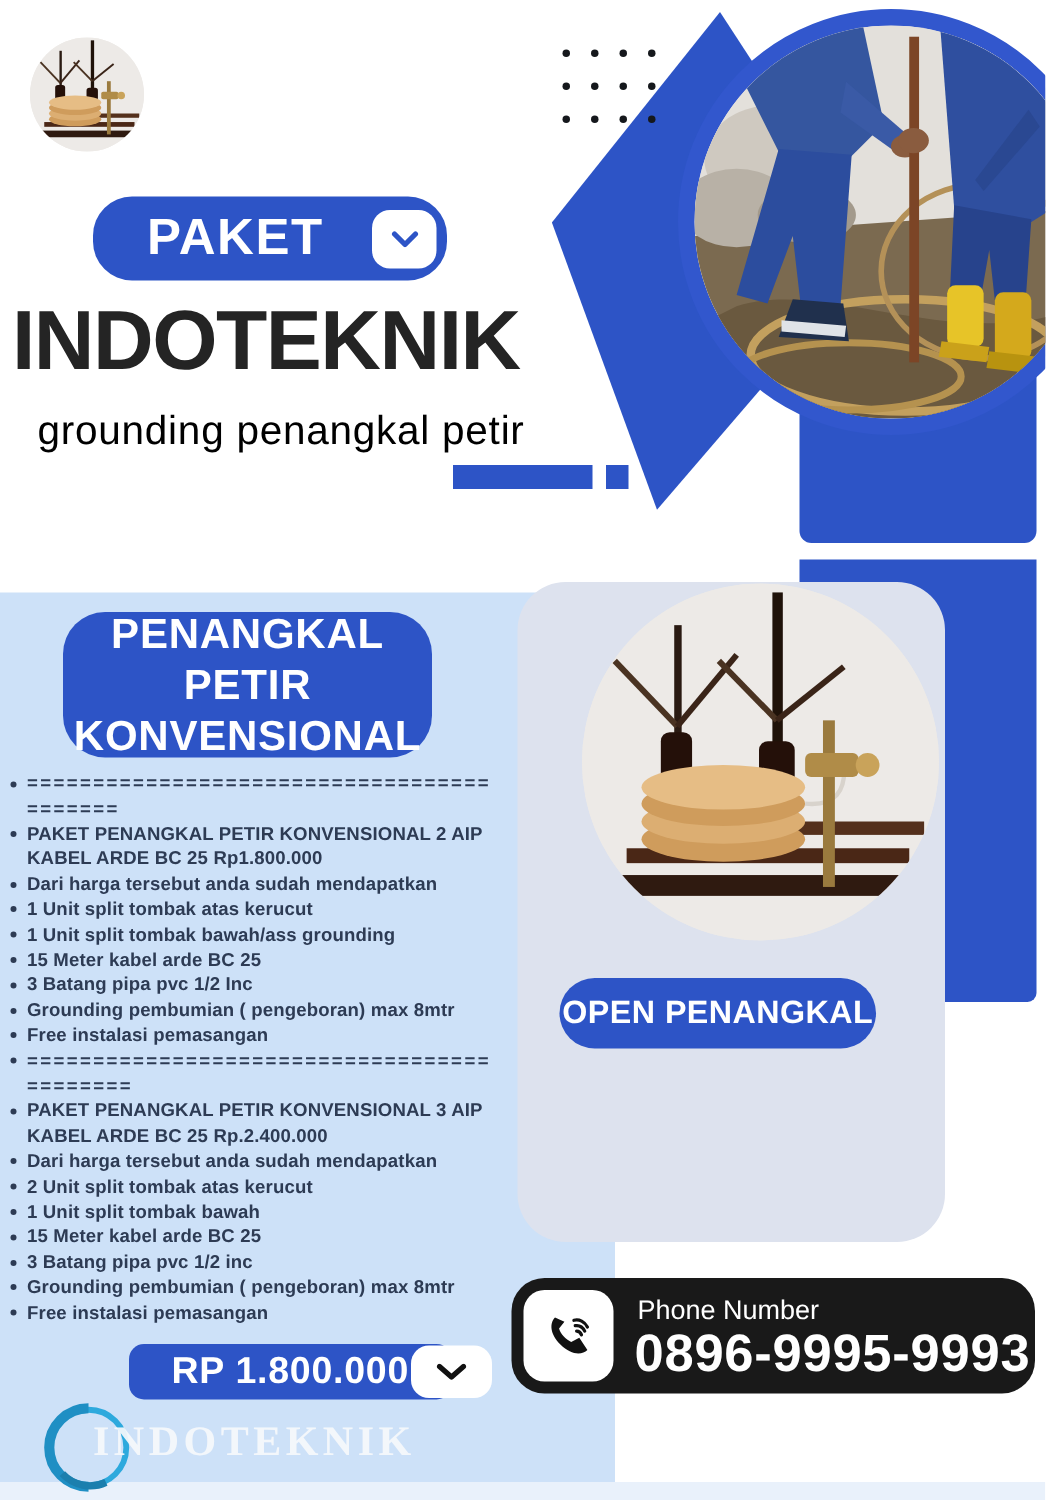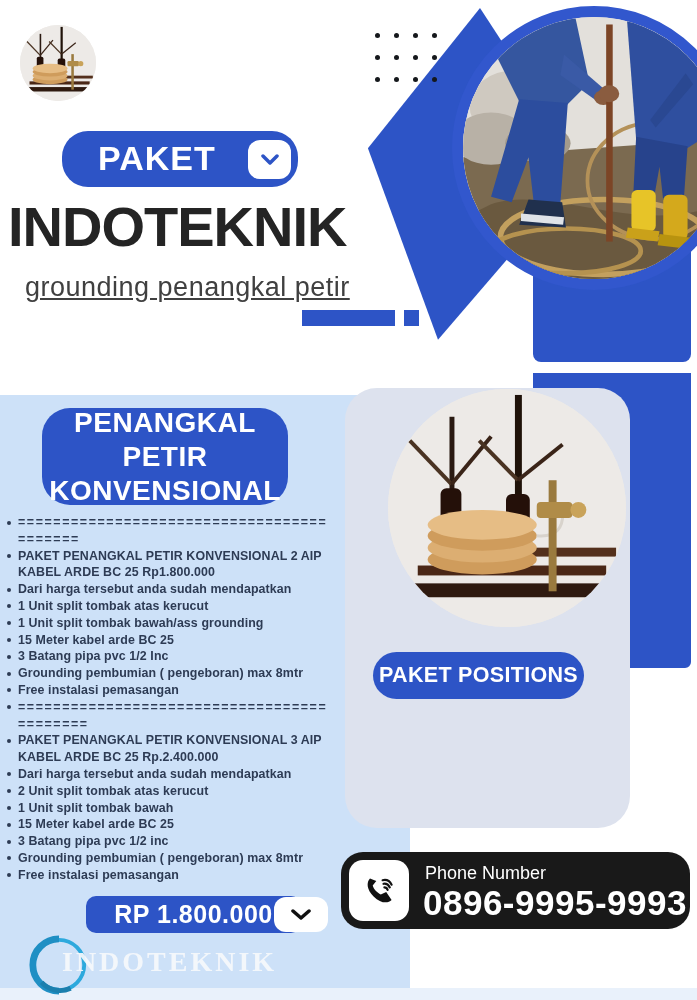--- a/index.html
+++ b/index.html
@@ -45,21 +45,21 @@
     background:#ffffff; border-radius:12px;
     display:flex; align-items:center; justify-content:center;
   }
   
   .title {
     position:absolute; left:8px; top:194px; width:420px;
     font-size:56px; font-weight:700; letter-spacing:-1px; color:#242424; z-index:2;
   }
   .subtitle {
     position:absolute; left:25px; top:272px; width:340px;
-    font-size:27px; color:#404040; letter-spacing:0.5px; z-index:2;text-decoration:underline;
+    font-size:27px; color:#000000; letter-spacing:0.5px; z-index:2;
   }
   .deco-bar   { position:absolute; left:302px; top:310px; width:93px; height:16px; background:#2d54c6; }
   .deco-sq    { position:absolute; left:404px; top:310px; width:15px; height:16px; background:#2d54c6; }
   
   .blue-lower {
     position:absolute; left:533px; top:373px; width:158px; height:295px;
     background:#2d54c6; border-radius:0 0 6px 80px; z-index:1;
   }
   
   .panel {
@@ -283,21 +283,21 @@
       <ellipse cx="95" cy="148" rx="55" ry="15" fill="#cf9c5c"></ellipse>
       <ellipse cx="95" cy="137" rx="55" ry="15" fill="#e6bd85"></ellipse>
       <path d="M150 148 C170 150 178 140 176 120" fill="none" stroke="#d8d3cc" stroke-width="3"></path>
       <rect x="162" y="92" width="8" height="112" fill="#9a7a3e"></rect>
       <rect x="150" y="114" width="36" height="16" rx="4" fill="#b08c48"></rect>
       <circle cx="192" cy="122" r="8" fill="#c9a35a"></circle>
     </svg>
   </div>
 
   <div class="open-btn">
-    <span>PAKET POSITIONS</span>
+    <span>OPEN PENANGKAL</span>
   </div>
 
   <div class="phone-bar">
     <span class="phone-tile">
       <svg width="36" height="36" viewBox="0 0 40 40">
         <path d="M10 6 C6 10 6 18 14 26 C22 34 30 34 34 30 L28 21 L22 24 C18 22 14 18 13 14 L17 9 Z" fill="#111111"></path>
         <path d="M24 8 C28 7 32 9 34 13" fill="none" stroke="#111111" stroke-width="2.4" stroke-linecap="round"></path>
         <path d="M25 12 C28 11.5 30.5 13 32 16" fill="none" stroke="#111111" stroke-width="2.4" stroke-linecap="round"></path>
         <path d="M26 16 C27.5 16 29 17 29.6 18.8" fill="none" stroke="#111111" stroke-width="2.4" stroke-linecap="round"></path>
       </svg>

